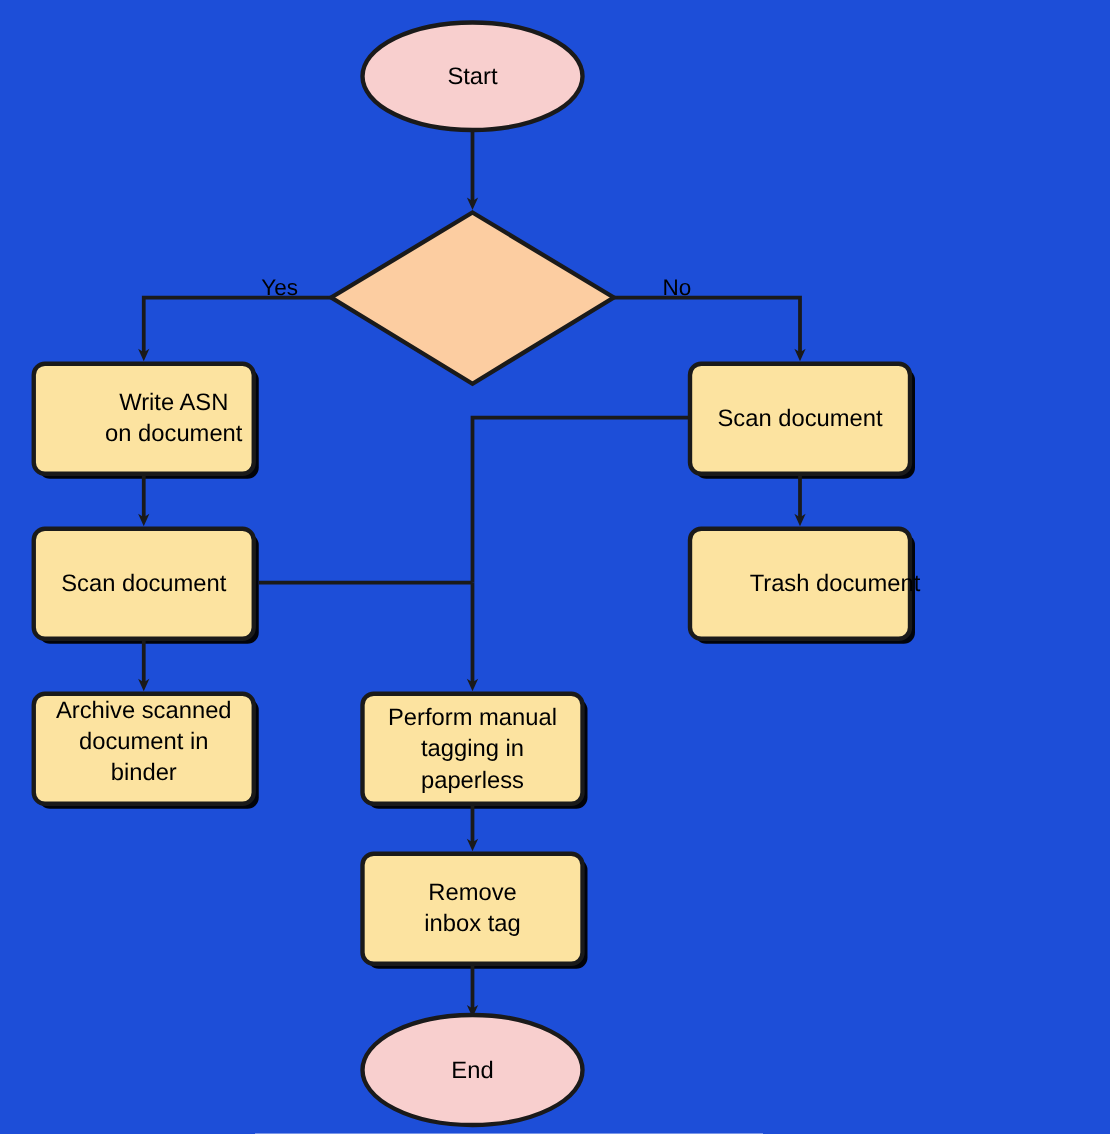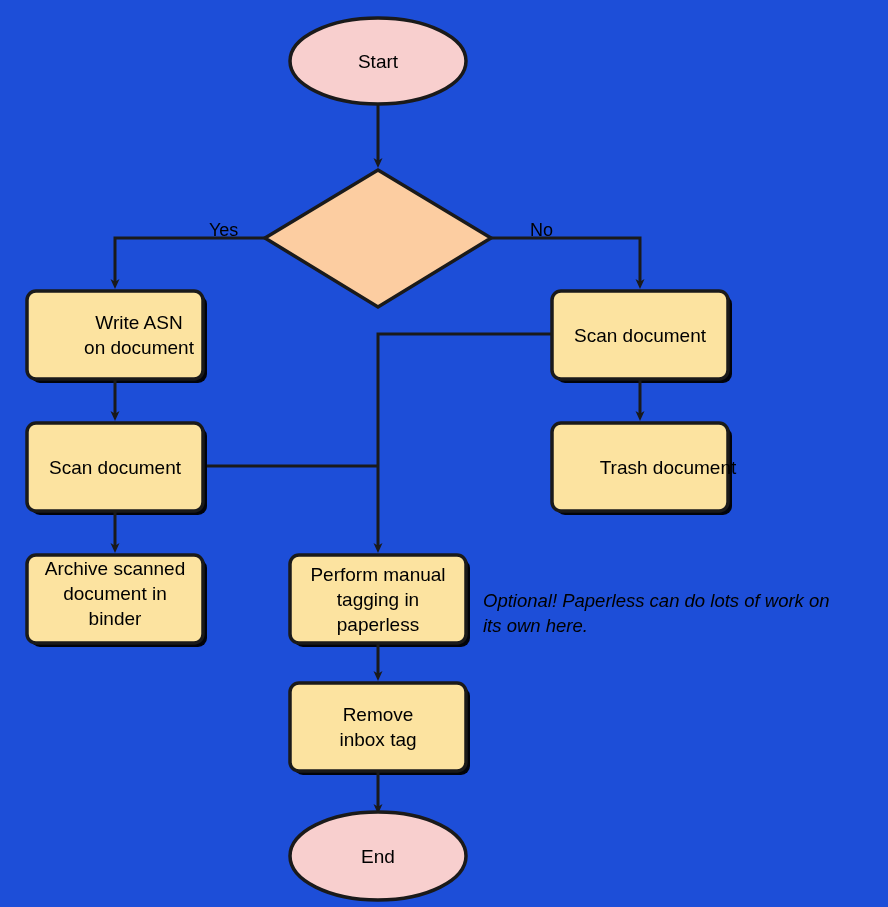--- a/index.html
+++ b/index.html
@@ -149,16 +149,14 @@
 
   <div class="node-label" style="left:290px; top:683px; width:176px; height:88px;">Remove
 inbox tag</div>
 
   <div class="node-label" style="left:290px; top:813px; width:176px; height:86px;">End</div>
 
   <div class="edge-label" style="left:209px; top:210px;">Yes</div>
 
   <div class="edge-label" style="left:530px; top:210px;">No</div>
 
-  <div class="annotation" style="left:483px; top:588px; width:400px;">Optional! Paperless can do lots of work on
-its own here.</div>
 
 </div>
 
 </body></html>

